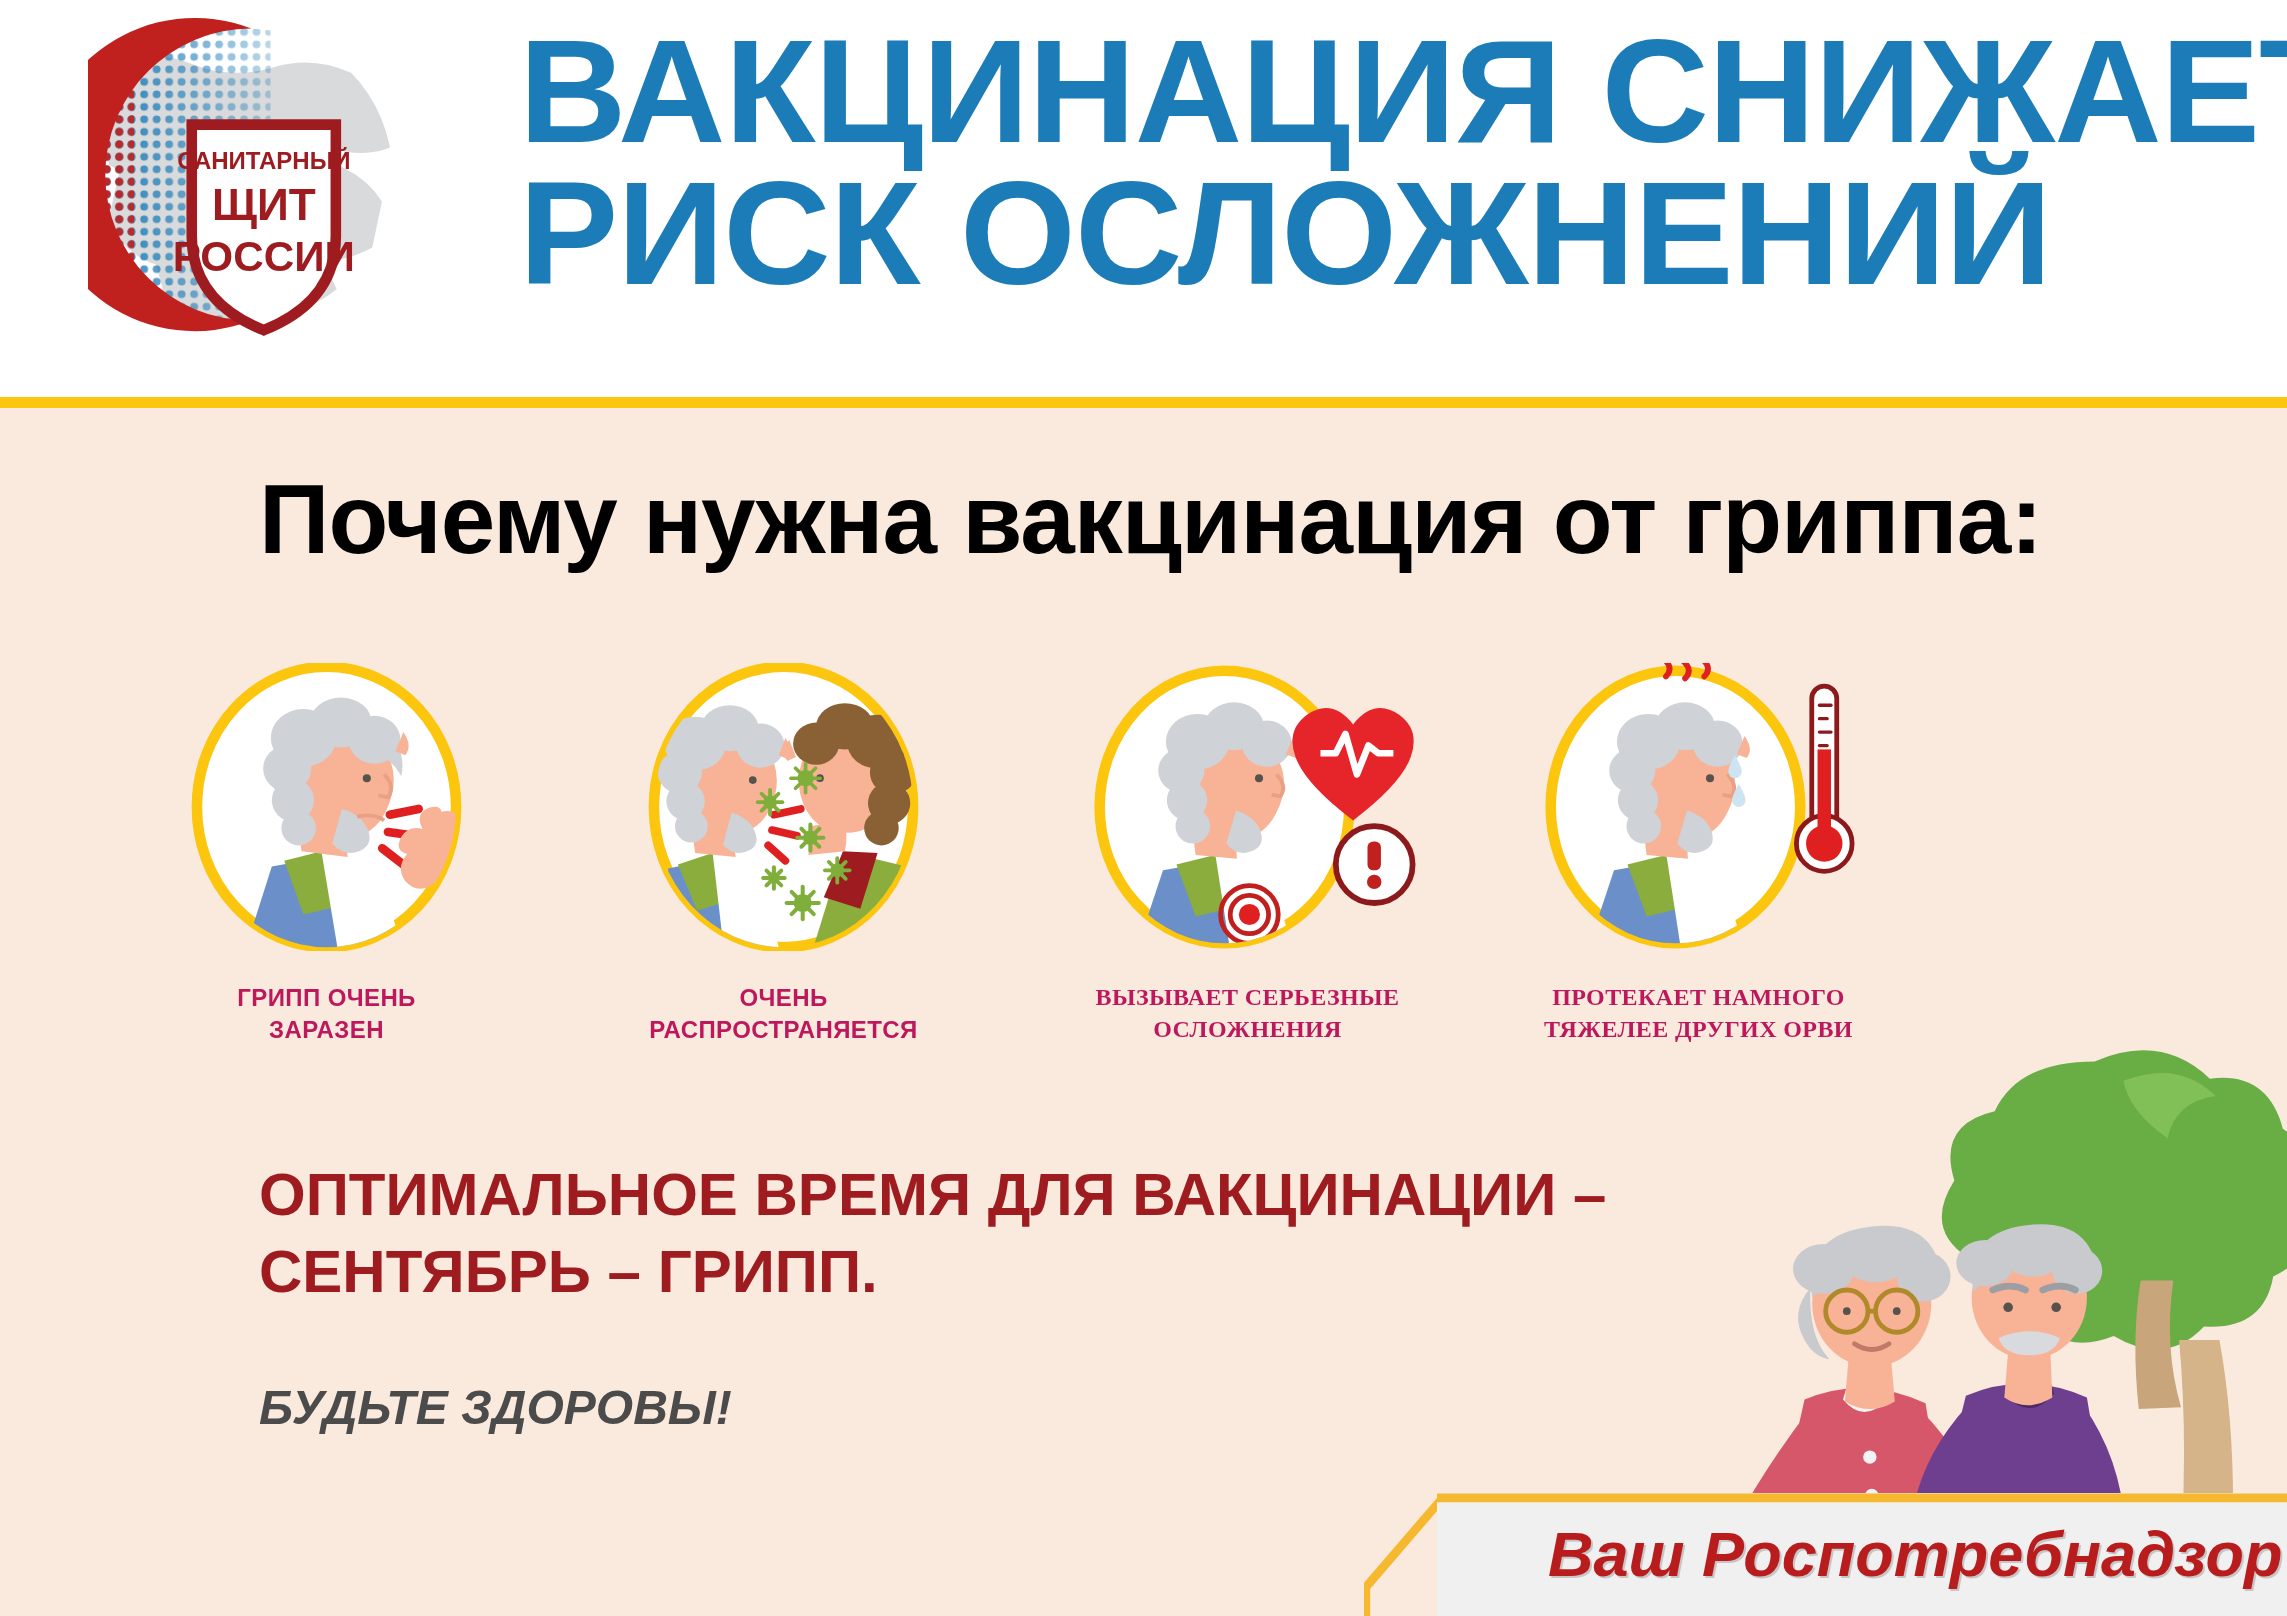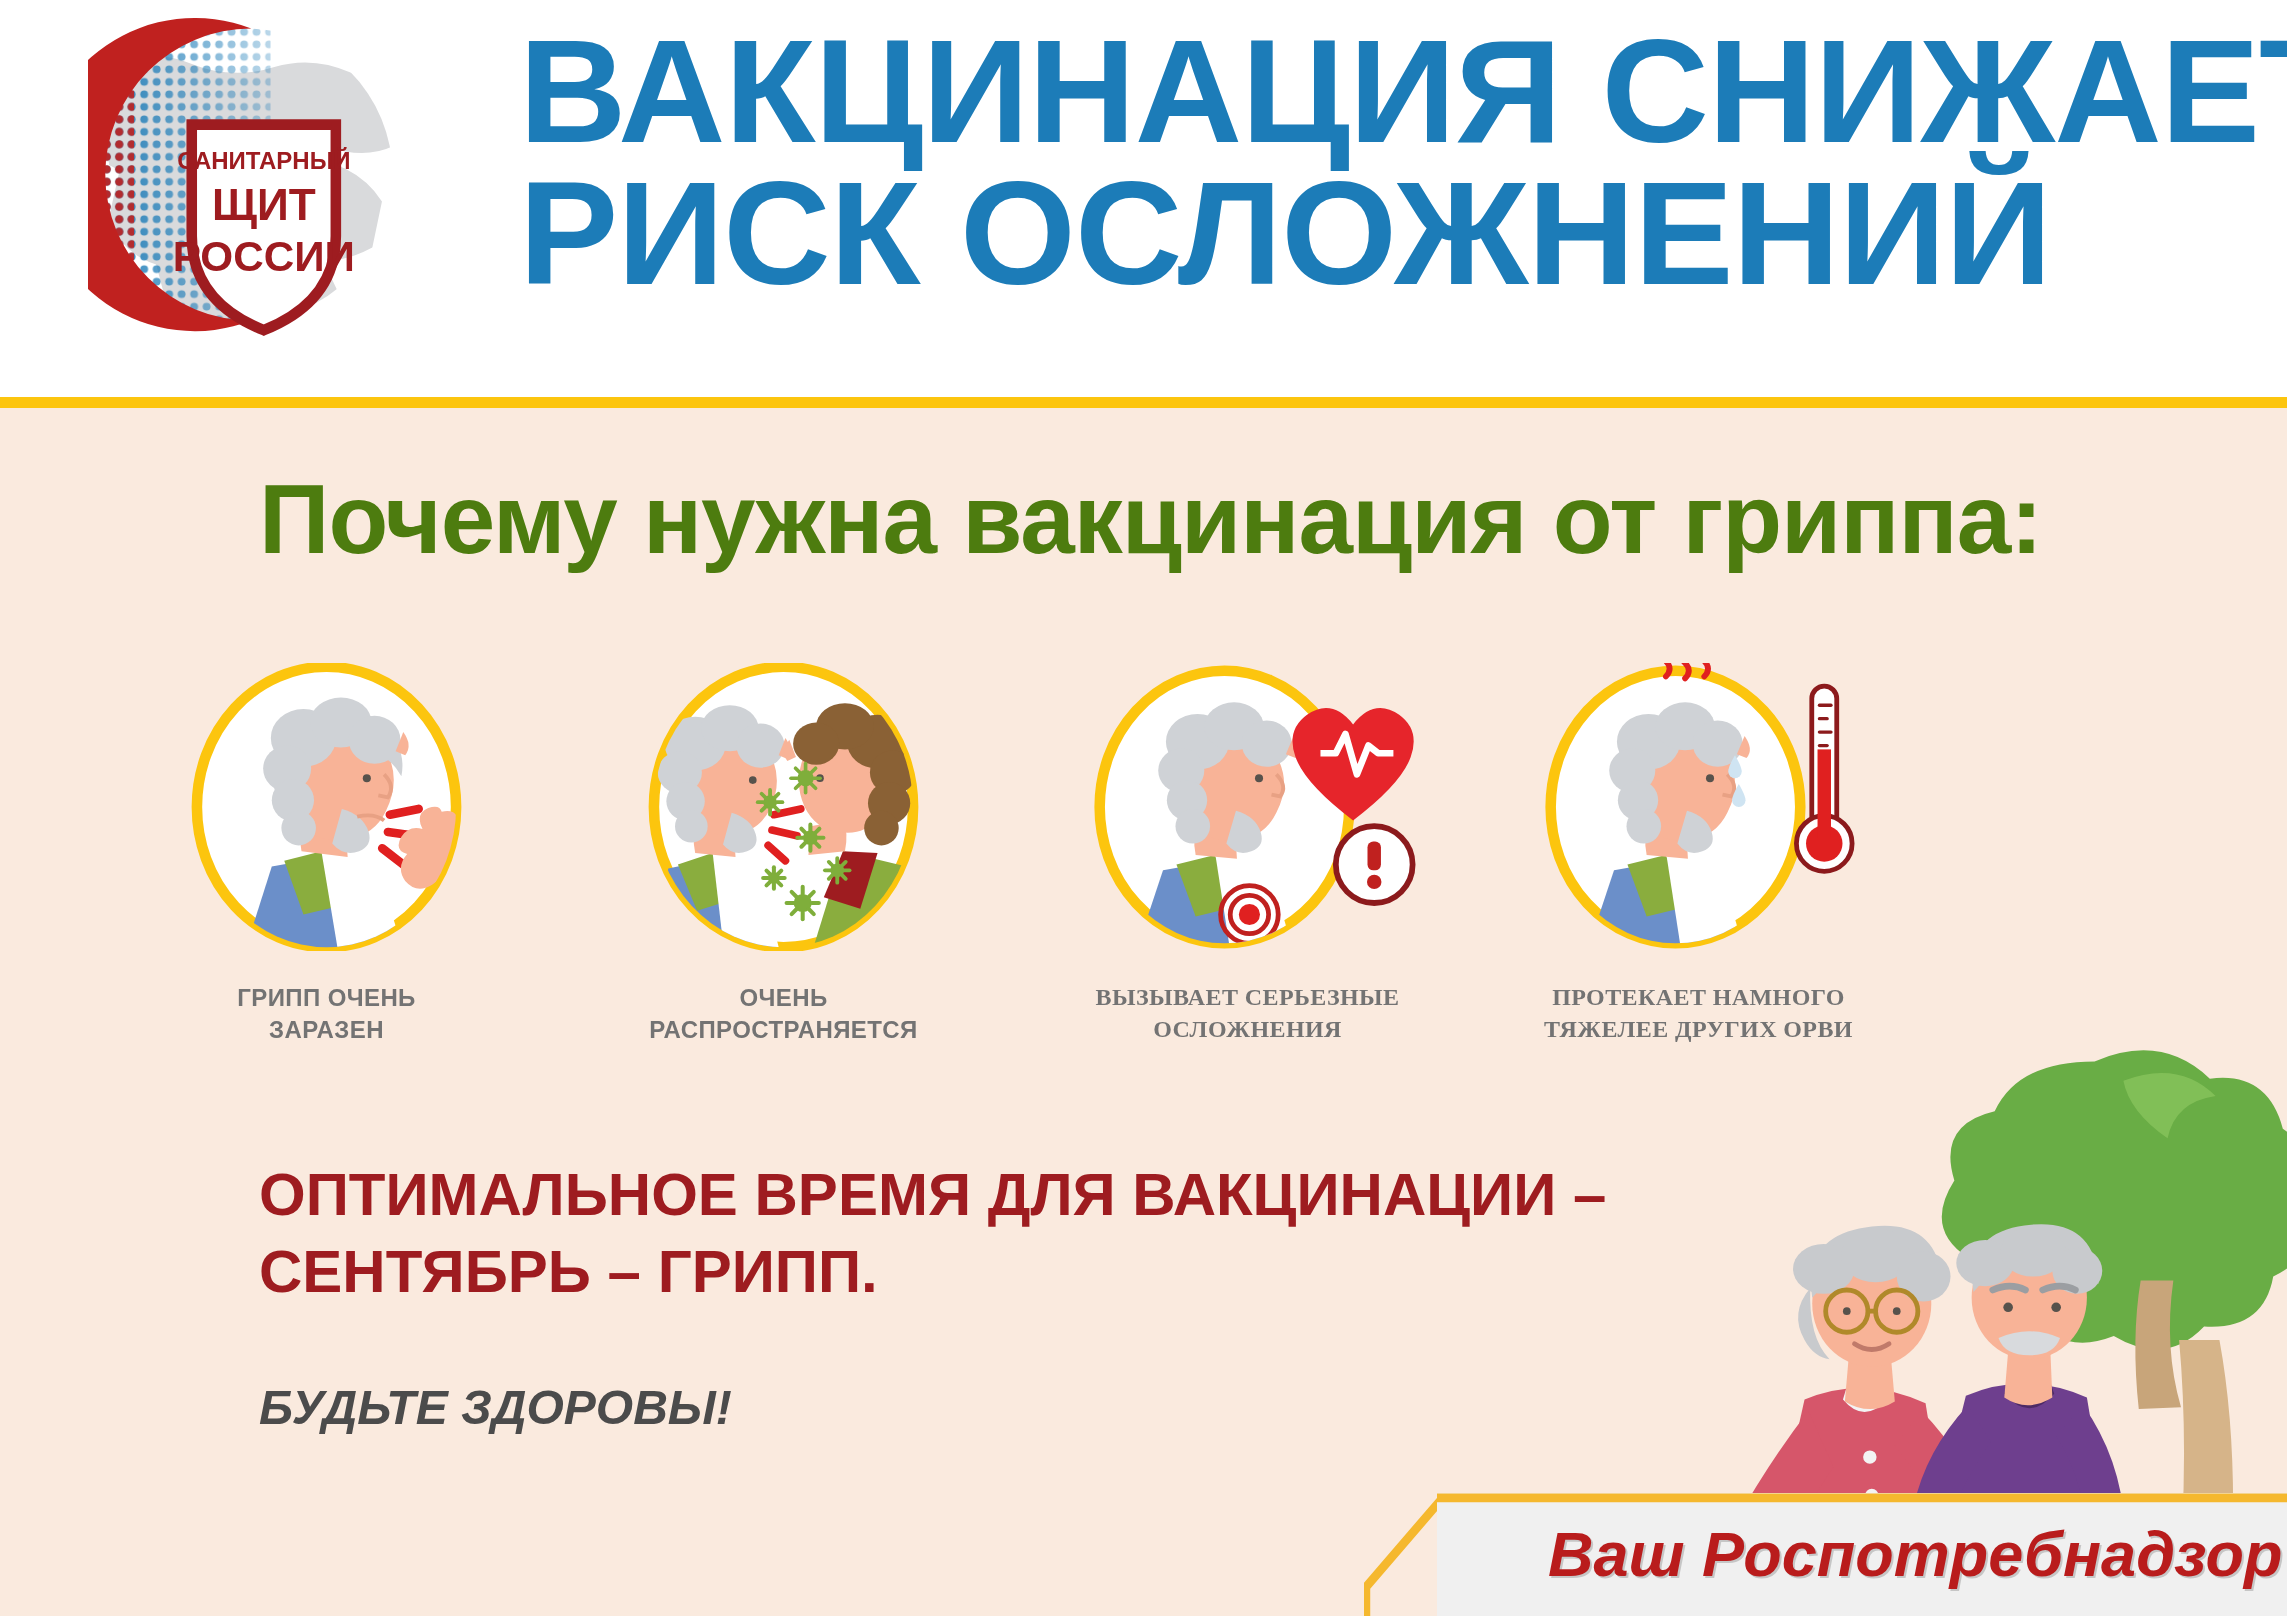--- a/index.html
+++ b/index.html
@@ -57,21 +57,21 @@
   .body-area{
     position:absolute;
     left:0; top:408px;
     width:2287px; height:1209px;
     background:#faeade;
   }
 
   .section-heading{
     position:absolute;
     left:259px; top:62px;
-    color:#4d7c0f;
+    color:#000000;
     font-weight:bold;
     font-size:98px;
     line-height:1;
     letter-spacing:-1px;
     white-space:nowrap;
   }
 
   
   .icons-row{
     position:absolute;
@@ -94,21 +94,21 @@
     width:423px; height:288px;
     margin:0 auto;
   }
   .icon-circle-wrap svg{
     position:absolute;
     left:0; top:0;
     width:423px; height:288px;
   }
   .icon-caption{
     margin-top:31px;
-    color:#737373;
+    color:#be185d;
     font-weight:bold;
     font-size:24px;
     line-height:1.32;
     letter-spacing:0.4px;
     white-space:pre-line;
   }
 
   
   .cta{
     position:absolute;

